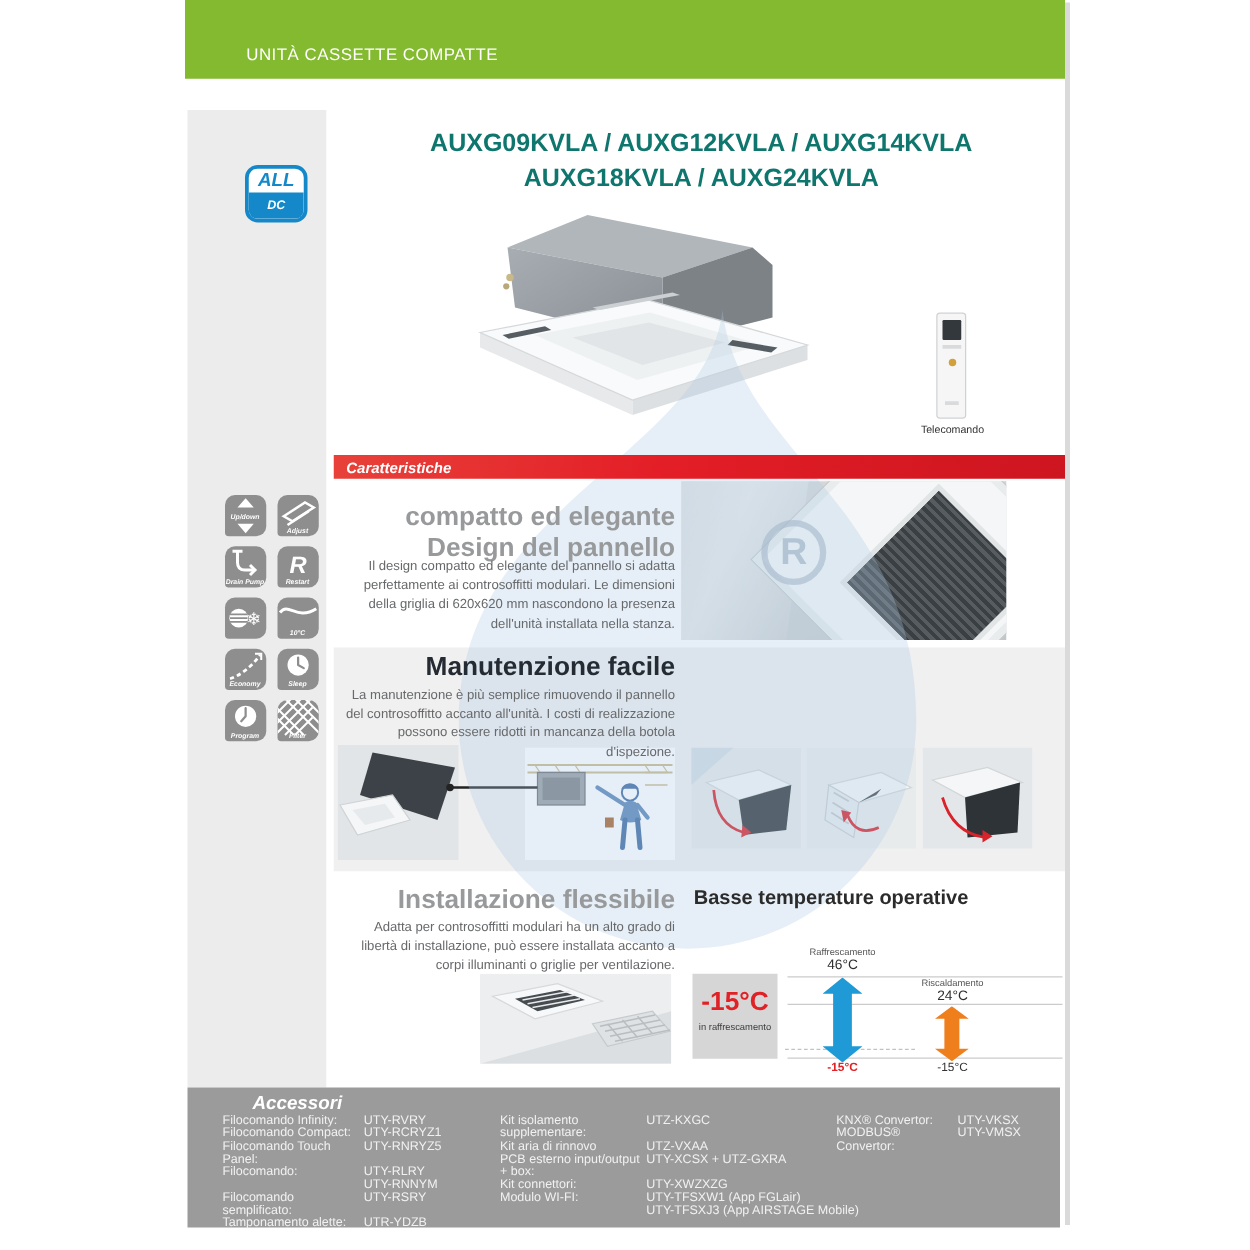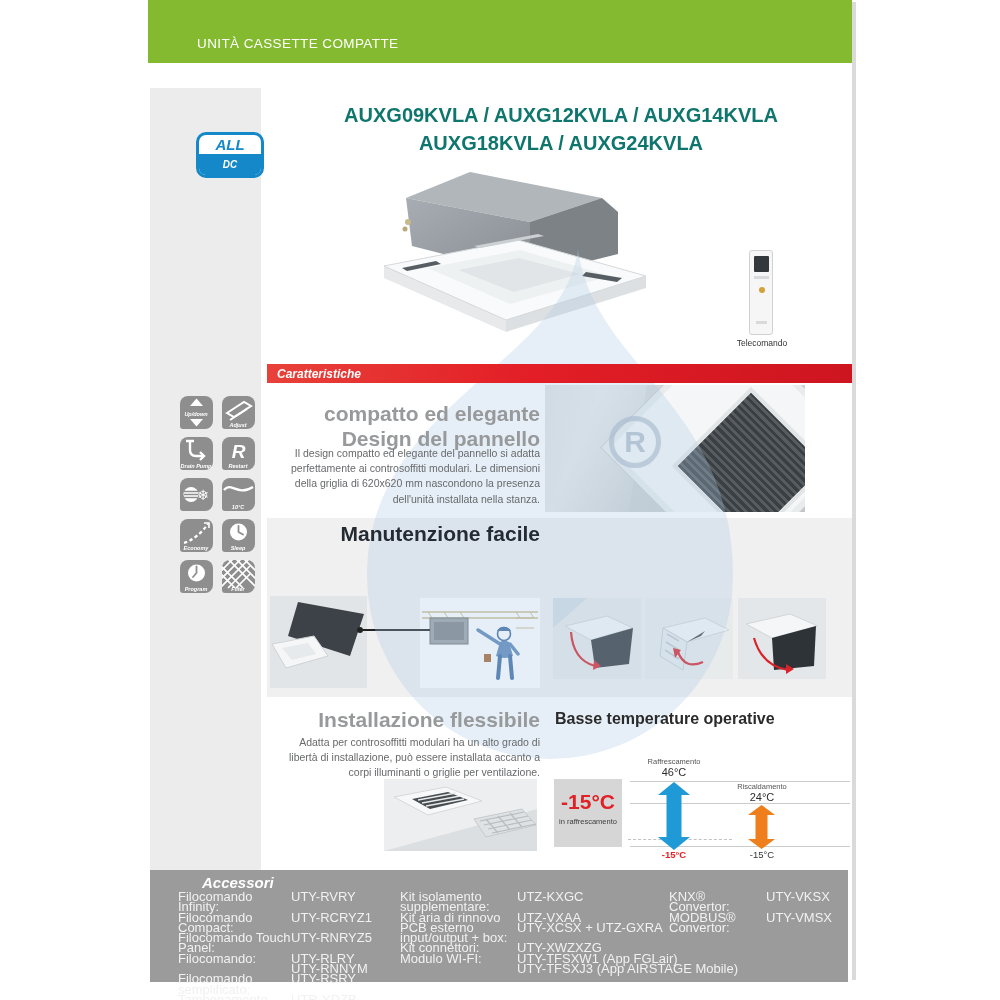--- a/index.html
+++ b/index.html
@@ -10,21 +10,21 @@
   .edge-shadow { position:absolute; left:852px; top:2px; width:4px; height:978px; background:#dadada; }
 
   
   .green-bar { position:absolute; left:148px; top:0; width:704px; height:63px; background:#83ba2f; z-index:3; }
   .green-bar .hdr-text { position:absolute; left:49px; top:36px; color:#fff; font-size:13.5px; letter-spacing:.4px; }
 
   
   .left-strip { position:absolute; left:150px; top:88px; width:111px; height:782px; background:#ececec; }
 
   
-  .alldc { position:absolute; left:196px; top:132px; width:68px; height:46px; border:3px solid #1488c8; border-radius:10px; background:#fff; overflow:hidden; z-index:2; }
+  .alldc { position:absolute; left:196px; top:132px; width:50px; height:46px; border:3px solid #1488c8; border-radius:10px; background:#fff; overflow:hidden; z-index:2; }
   .alldc .top { height:19px; display:flex; align-items:center; justify-content:center; color:#1488c8; font-weight:bold; font-style:italic; font-size:15px; }
   .alldc .bot { height:21px; background:#1488c8; display:flex; align-items:center; justify-content:center; color:#fff; font-weight:bold; font-style:italic; font-size:10px; }
 
   
   .models-title { position:absolute; left:270px; top:101px; width:582px; text-align:center; z-index:2; color:#0f766e; font-weight:bold; font-size:20px; line-height:1.4; }
 
   
   .product-svg { position:absolute; left:378px; top:166px; z-index:1; }
 
   
@@ -74,21 +74,21 @@
   .chart-lbl { position:absolute; width:100px; text-align:center; z-index:2; }
   .lbl-small { font-size:7.5px; color:#555; }
   .lbl-temp { font-size:11px; color:#2e2e2e; }
   .lbl-min-red { font-size:9.5px; color:#e02126; font-weight:bold; }
   .lbl-min-dark { font-size:9.5px; color:#333; }
 
   
   .footer { position:absolute; left:150px; top:870px; width:698px; height:112px; background:#9b9b9b; z-index:2; }
   .footer .acc-head { position:absolute; left:28px; top:4px; color:#fff; font-size:15px; font-weight:bold; font-style:italic;margin-left:24px; }
   .acc-col { position:absolute; top:22px; }
-  .acc-row { display:flex; font-size:13px; line-height:10.3px; color:#f1f1f1; }
+  .acc-row { display:flex; font-size:10px; line-height:10.3px; color:#f1f1f1; }
   .acc-col1 { left:28px; } .acc-col1 .acc-label { width:113px; }
   .acc-col2 { left:250px; } .acc-col2 .acc-label { width:117px; }
   .acc-col3 { left:519px; } .acc-col3 .acc-label { width:97px; }
   .acc-label { flex:none; } .acc-value { white-space:nowrap; }
 
   
   .watermark { position:absolute; left:325px; top:246px; z-index:2; pointer-events:none; }
   .wm-r { position:absolute; left:609px; top:416px; width:52px; height:52px; border:5px solid rgba(164,184,203,.6); border-radius:50%; display:flex; align-items:center; justify-content:center; color:rgba(164,184,203,.75); font-size:30px; font-weight:bold; z-index:2; pointer-events:none; }
 </style>
 </head>
@@ -228,20 +228,21 @@
   <div class="sec-body" style="left:278px; top:446px; width:262px;">Il design compatto ed elegante del pannello si adatta perfettamente ai controsoffitti modulari. Le dimensioni della griglia di 620x620 mm nascondono la presenza dell'unità installata nella stanza.</div>
 
   <div class="design-photo">
     <div class="sweep"></div>
     <div class="panel"></div>
     <div class="grille"></div>
   </div>
 
   <div class="maint-band"></div>
   <div class="sec-head-dark" style="left:280px; top:522px; width:260px;">Manutenzione facile</div>
+  <div class="sec-body" style="left:270px; top:549px; width:270px;">La manutenzione è più semplice rimuovendo il pannello del controsoffitto accanto all'unità. I costi di realizzazione possono essere ridotti in mancanza della botola d'ispezione.</div>
 
   <svg class="photoA" style="left:270px; top:596px;" width="97" height="92" viewBox="0 0 97 92">
     <rect width="97" height="92" fill="#e2e5e7"></rect>
     <polygon points="28,6 94,18 80,60 18,40" fill="#3c4247"></polygon>
     <polygon points="2,48 44,40 58,60 16,72" fill="#f4f6f7" stroke="#cfd3d5" stroke-width="1"></polygon>
     <polygon points="12,52 38,47 46,58 22,64" fill="#e7eaec"></polygon>
   </svg>
   <div class="conn-line"></div>
   <svg class="illusB" style="left:420px; top:598px;" width="120" height="90" viewBox="0 0 120 90">
     <rect width="120" height="90" fill="#ffffff"></rect>

